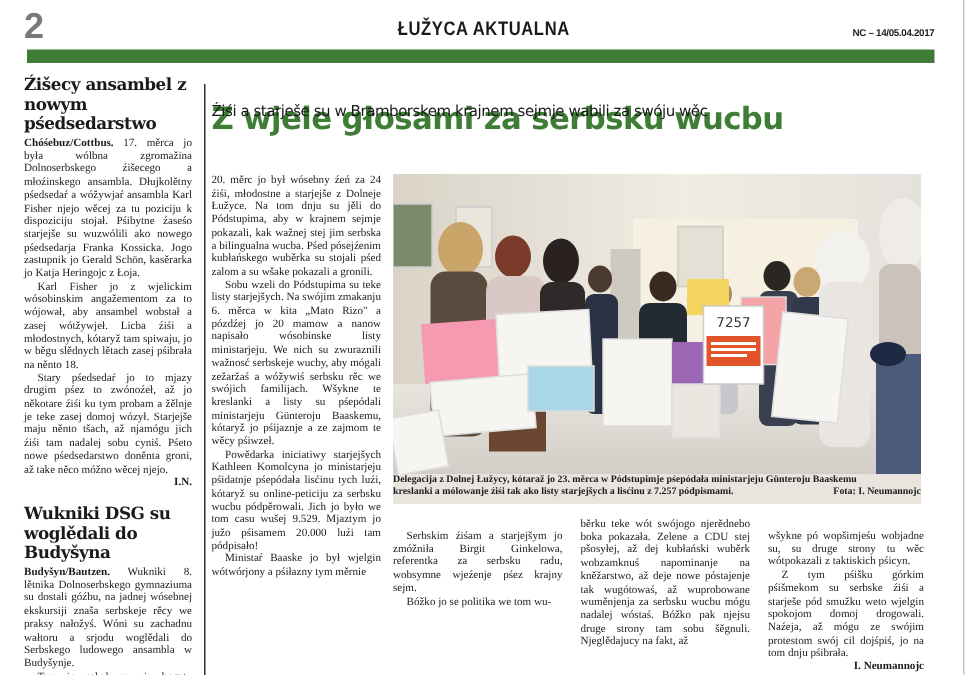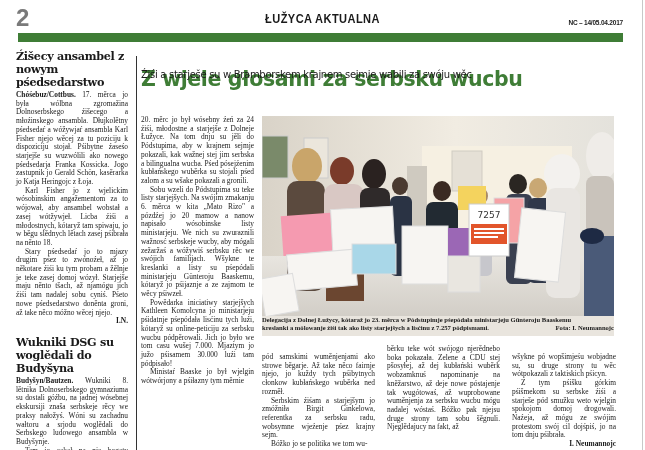--- a/index.html
+++ b/index.html
@@ -97,21 +97,21 @@
     </div>
   </div>
 </div>
 
 <h1 class="main-headline">Z wjele głosami za serbsku wucbu</h1>
 <div class="main-subhead">Źiśi a starješe su w Bramborskem krajnem sejmje wabili za swóju wěc</div>
 
 <div class="col-a body-text">
   <p class="first">20. měrc jo był wósebny źeń za 24 źiśi, młodostne a starjejše z Dolneje Łužyce. Na tom dnju su jěli do Pódstupima, aby w krajnem sejmje pokazali, kak wažnej stej jim serbska a bilingualna wucba. Pśed pósejźenim kubłańskego wuběrka su stojali pśed zalom a su wšake pokazali a gronili.</p>
   <p>Sobu wzeli do Pódstupima su teke listy starjejšych. Na swójim zmakanju 6. měrca w kita „Mato Rizo" a pózdźej jo 20 mamow a nanow napisało wósobinske listy ministarjeju. We nich su zwuraznili wažnosć serbskeje wucby, aby mógali zežaržaś a wóžywiś serbsku rěc we swójich familijach. Wšykne te kreslanki a listy su pśepódali ministarjeju Günteroju Baaskemu, kótaryž jo pśijaznje a ze zajmom te wěcy pśiwzeł.</p>
-  <p>Powědarka iniciatiwy starjejšych Kathleen Komolcyna jo ministarjeju pśidatnje pśepódała lisćinu tych luźi, kótaryž su online-peticiju za serbsku wucbu pódpěrowali. Jich jo było we tom casu wušej 7.000. Mjaztym jo južo pśisamem 30.000 luźi tam pódpisało!</p>
+  <p>Powědarka iniciatiwy starjejšych Kathleen Komolcyna jo ministarjeju pśidatnje pśepódała lisćinu tych luźi, kótaryž su online-peticiju za serbsku wucbu pódpěrowali. Jich jo było we tom casu wušej 9.529. Mjaztym jo južo pśisamem 20.000 luźi tam pódpisało!</p>
   <p>Ministaŕ Baaske jo był wjelgin wótwórjony a pśiłazny tym měrnie</p>
 </div>
 
 <div class="photo">
   <svg width="352" height="200" viewBox="0 0 352 200" xmlns="http://www.w3.org/2000/svg">
     <defs>
       <linearGradient id="wall" x1="0" y1="0" x2="1" y2="0">
         <stop offset="0" stop-color="#d9d3c8"></stop>
         <stop offset="0.55" stop-color="#f1ece2"></stop>
         <stop offset="1" stop-color="#e4e2dc"></stop>
@@ -176,21 +176,20 @@
 
 <div class="caption">
   <div>Delegacija z Dolnej Łužycy, kótaraž jo 23. měrca w Pódstupimje pśepódała ministarjeju Günteroju Baaskemu</div>
   <div class="credit-row">
     <span>kreslanki a mólowanje źiśi tak ako listy starjejšych a lisćinu z 7.257 pódpismami.</span>
     <span>Fota: I. Neumannojc</span>
   </div>
 </div>
 
 <div class="col-b body-text">
-  <p class="first">pód samskimi wuměnjenjami ako strowe běgarje. Až take něco fairnje njejo, jo kuždy tych pśibytnych cłonkow kubłańskego wuběrka ned rozměł.</p>
   <p>Serbskim źiśam a starjejšym jo zmóžniła Birgit Ginkelowa, referentka za serbsku radu, wobsymne wjeźenje pśez krajny sejm.</p>
   <p>Bóžko jo se politika we tom wu-</p>
 </div>
 
 <div class="col-c body-text">
   <p class="first">běrku teke wót swójogo njerědnebo boka pokazała. Zelene a CDU stej pšosyłej, až dej kubłański wuběrk wobzamknuś napominanje na kněžarstwo, až deje nowe póstajenje tak wugótowaś, až wuprobowane wuměnjenja za serbsku wucbu mógu nadalej wóstaś. Bóžko pak njejsu druge strony tam sobu šěgnuli. Njeglědajucy na fakt, až</p>
 </div>
 
 <div class="col-d body-text">
   <p class="first">wšykne pó wopšimjeśu wobjadne su, su druge strony tu wěc wótpokazali z taktiskich pśicyn.</p>

